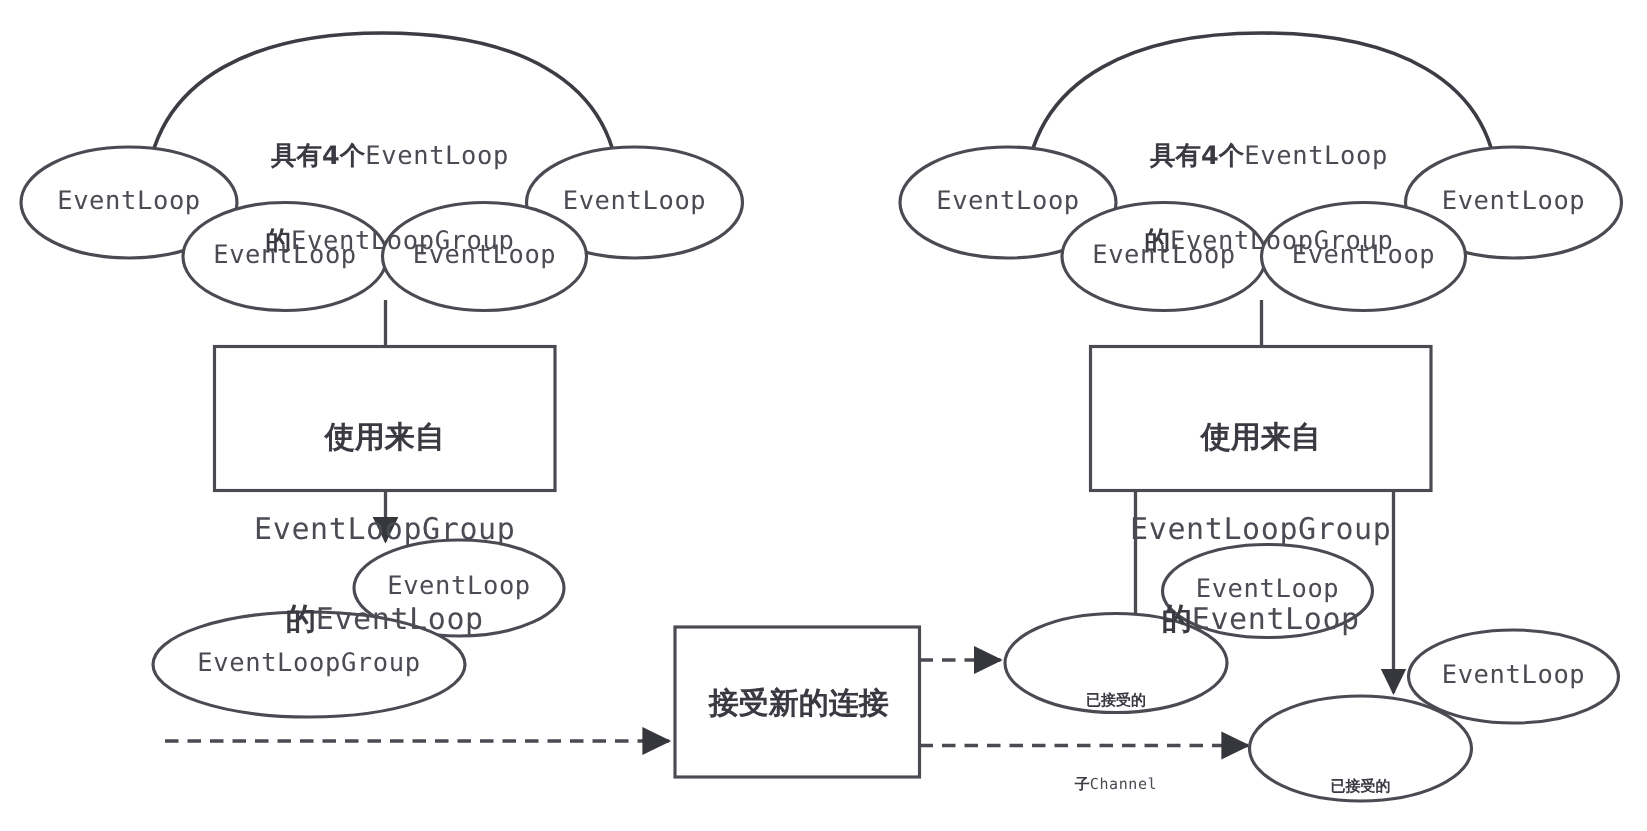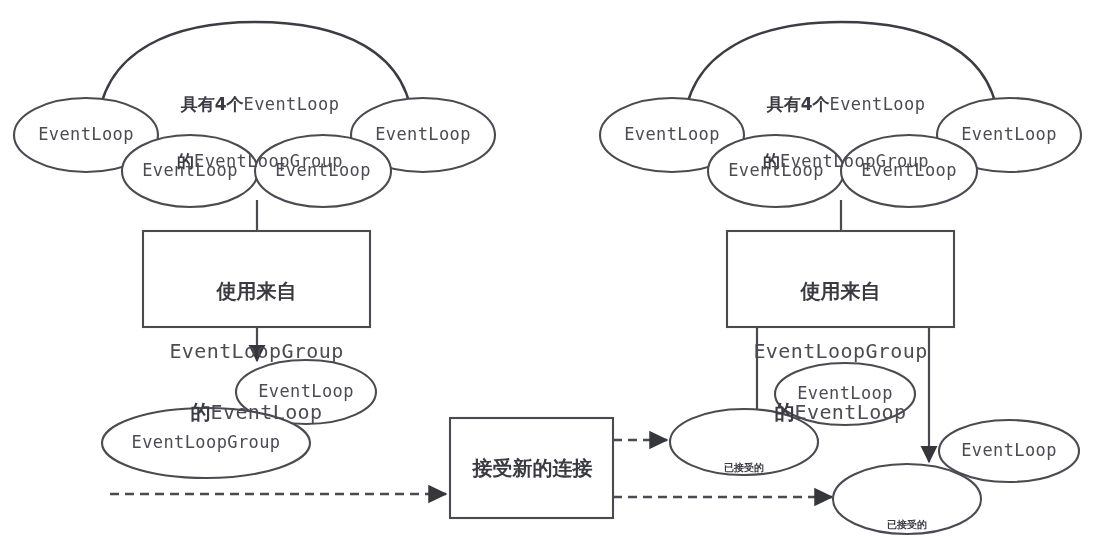--- a/index.html
+++ b/index.html
@@ -173,20 +173,21 @@
     <div><span class="cjk box-label">使用来自</span></div>
     <div><span class="mono box-label">EventLoopGroup</span></div>
     <div><span class="cjk box-label">的</span><span class="mono box-label">EventLoop</span></div>
   </div>
 
   <div class="lbl mono el-label" style="left:773px; top:384px; width:144px;">EventLoop</div>
   <div class="lbl mono el-label" style="left:937px; top:441px; width:144px;">EventLoop</div>
 
   <div class="lbl" style="left:674px; top:420px; width:140px;">
     <div><span class="cjk child-label">已接受的</span></div>
+    <div><span class="cjk child-label">子</span><span class="mono child-label">Channel</span></div>
   </div>
 
   <div class="lbl" style="left:837px; top:477px; width:140px;">
     <div><span class="cjk child-label">已接受的</span></div>
     
   </div>
 
 </div>
 
 </body></html>

